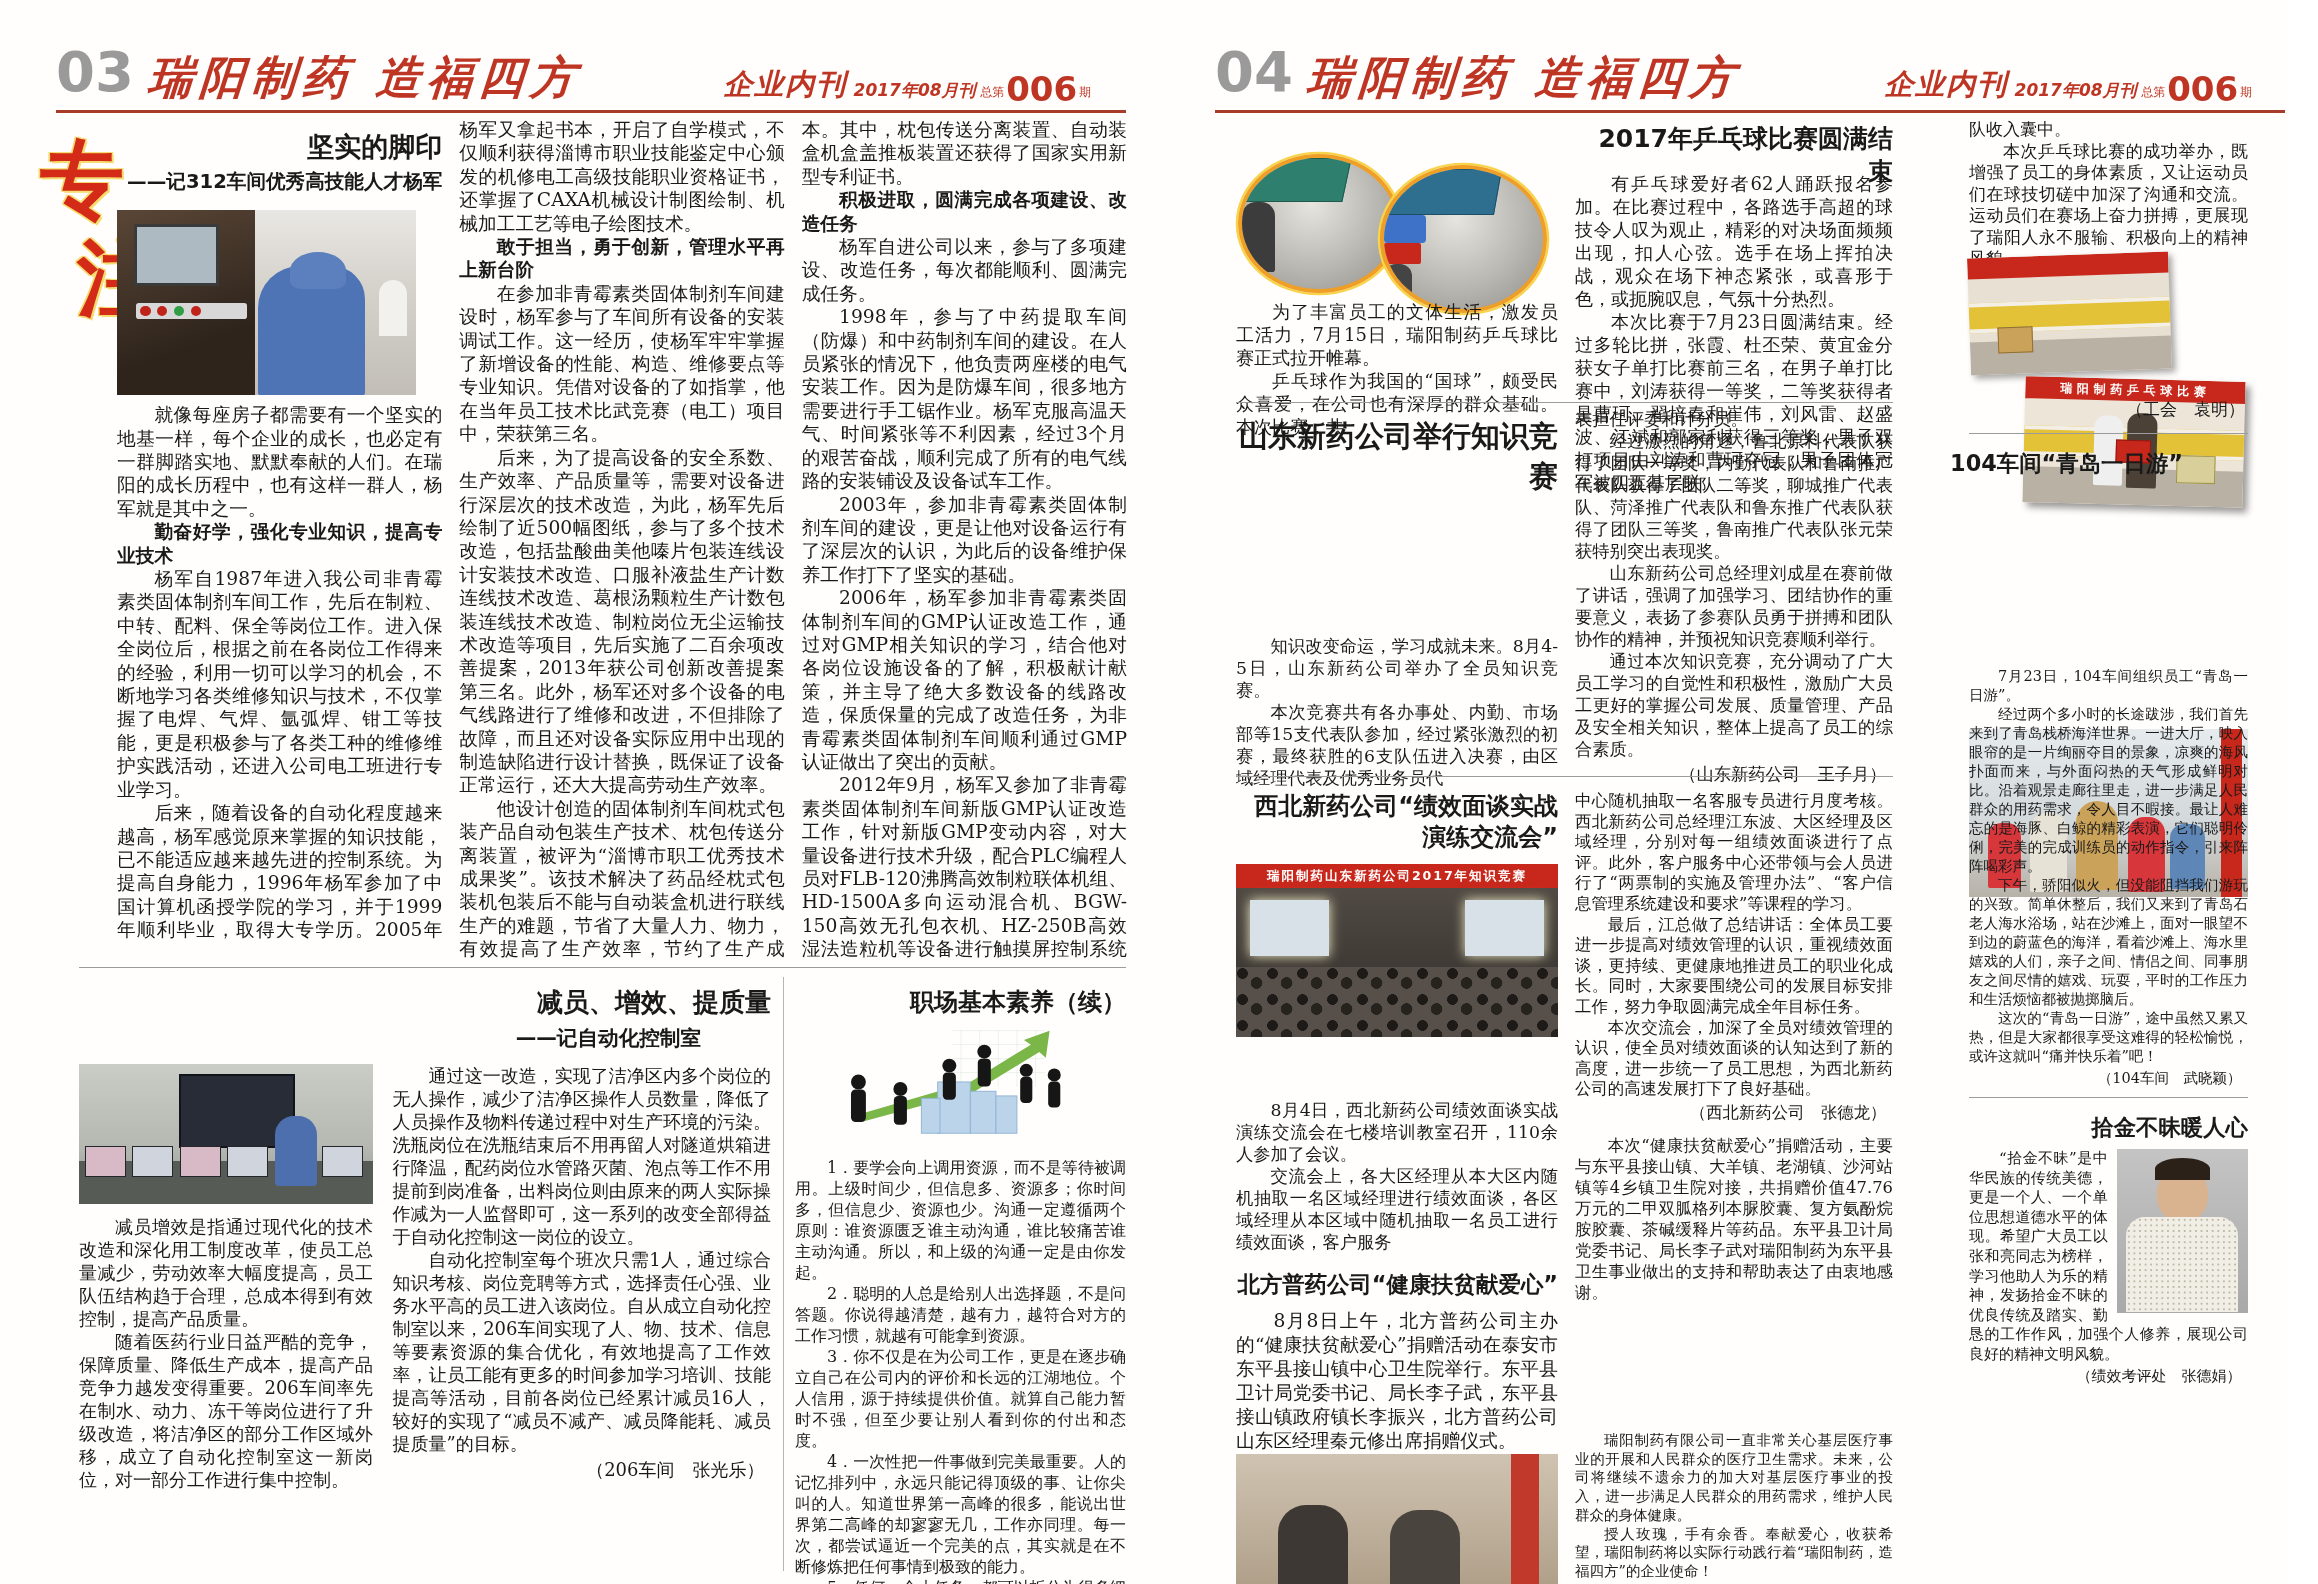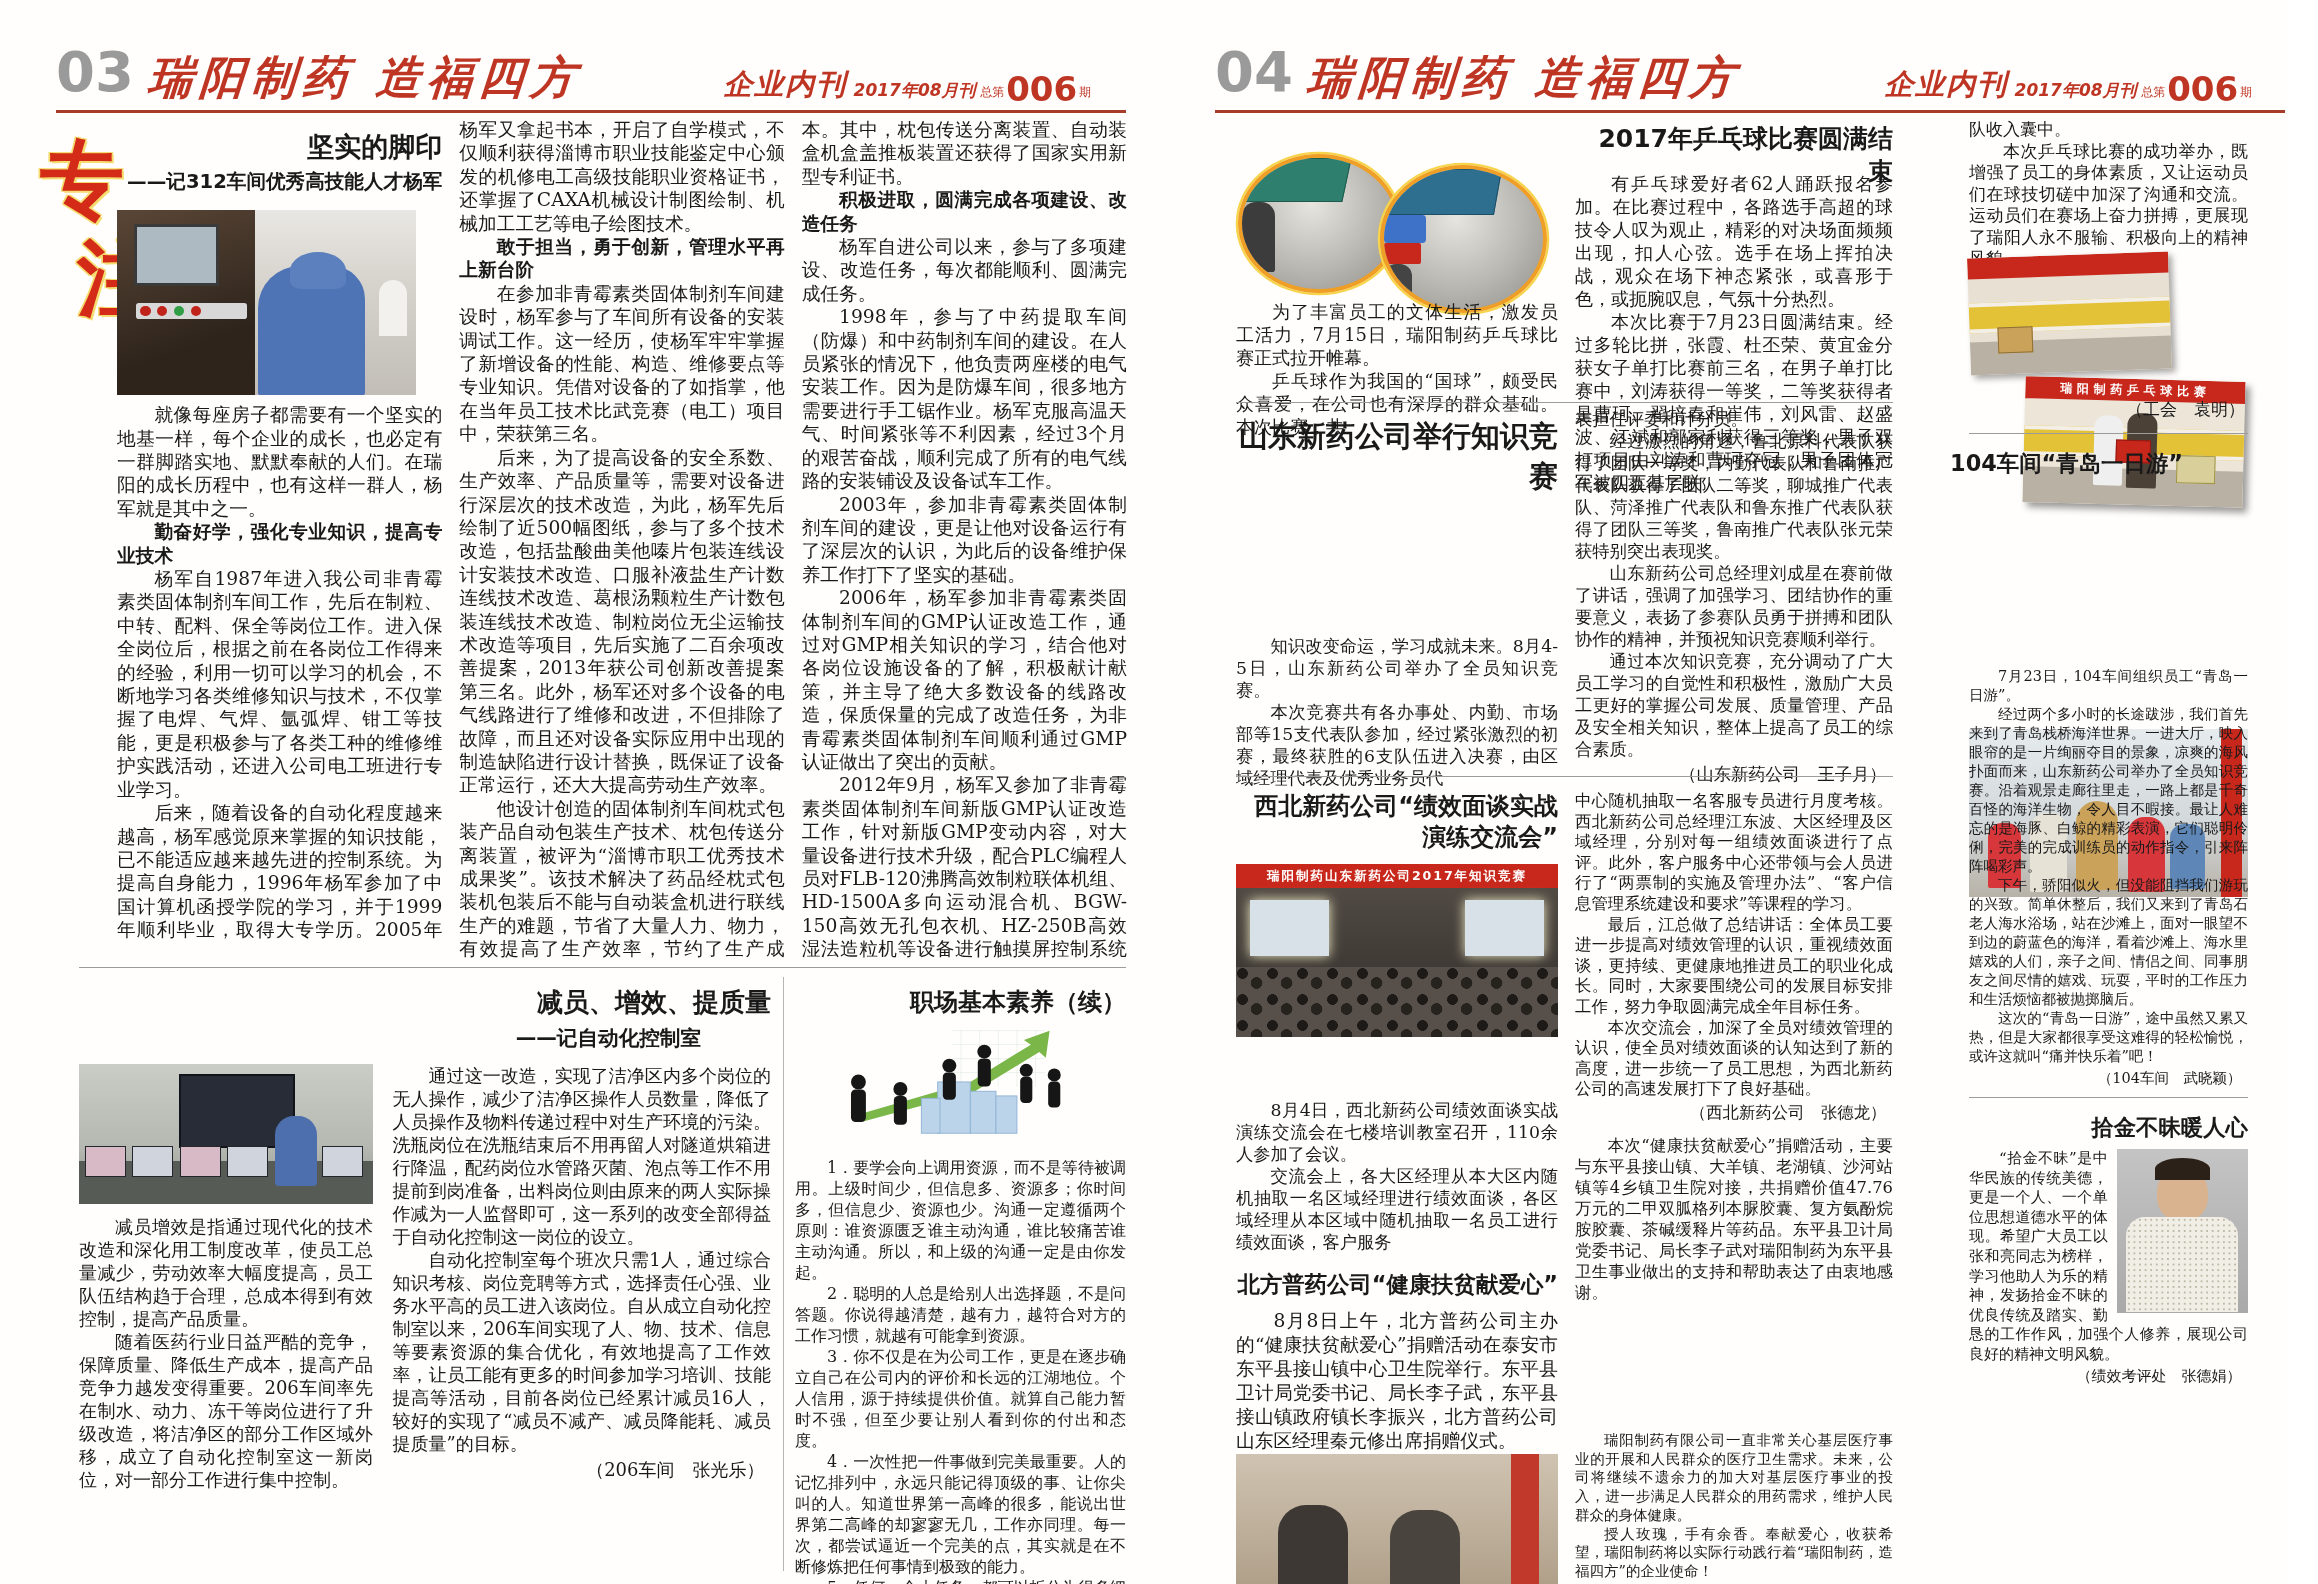--- a/index.html
+++ b/index.html
@@ -239,21 +239,21 @@
   <div class="abs photo" style="left:1969px;top:486px;width:279px;height:168px;background:linear-gradient(180deg,#e6ebee 0%,#d3d8da 55%,#b8b2a8 100%);">
     <div class="ly" style="right:6.5px;top:0;width:20.6px;height:100%;background:#c8281c;"></div>
     <div class="ly" style="left:18.7px;bottom:9.3px;width:33px;height:65px;background:#d7363a;border-radius:14px 14px 1.9px 1.9px;"></div>
     <div class="ly" style="left:61px;bottom:4.7px;width:37px;height:79px;background:#e7e2d6;border-radius:16px 16px 1.9px 1.9px;"></div>
     <div class="ly" style="left:107px;bottom:7.5px;width:42px;height:89px;background:#caa25a;border-radius:21.5px 21.5px 1.9px 1.9px;"></div>
     <div class="ly" style="left:159px;bottom:4.7px;width:37px;height:75px;background:#d7363a;border-radius:16px 16px 1.9px 1.9px;"></div>
     <div class="ly" style="left:201px;bottom:8.4px;width:35px;height:65px;background:#5e87b8;border-radius:14px 14px 1.9px 1.9px;"></div>
   </div>
   <div class="abs bodytxt" style="left:1969px;top:667px;width:279px;font-size:14.5px;line-height:19px;">
     <p class="para">7月23日，104车间组织员工“青岛一日游”。</p>
-    <p class="para">经过两个多小时的长途跋涉，我们首先来到了青岛栈桥海洋世界。一进大厅，映入眼帘的是一片绚丽夺目的景象，凉爽的海风扑面而来，山东新药公司举办了全员知识竞赛。沿着观景走廊往里走，一路上都是千奇百怪的海洋生物，令人目不暇接。最让人难忘的是海豚、白鲸的精彩表演，它们聪明伶俐，完美的完成训练员的动作指令，引来阵阵喝彩声。</p>
+    <p class="para">经过两个多小时的长途跋涉，我们首先来到了青岛栈桥海洋世界。一进大厅，映入眼帘的是一片绚丽夺目的景象，凉爽的海风扑面而来，与外面闷热的天气形成鲜明对比。沿着观景走廊往里走，进一步满足人民群众的用药需求，令人目不暇接。最让人难忘的是海豚、白鲸的精彩表演，它们聪明伶俐，完美的完成训练员的动作指令，引来阵阵喝彩声。</p>
     <p class="para">下午，骄阳似火，但没能阻挡我们游玩的兴致。简单休整后，我们又来到了青岛石老人海水浴场，站在沙滩上，面对一眼望不到边的蔚蓝色的海洋，看着沙滩上、海水里嬉戏的人们，亲子之间、情侣之间、同事朋友之间尽情的嬉戏、玩耍，平时的工作压力和生活烦恼都被抛掷脑后。</p>
     <p class="para">这次的“青岛一日游”，途中虽然又累又热，但是大家都很享受这难得的轻松愉悦，或许这就叫“痛并快乐着”吧！</p>
     <p class="byline">（104车间　武晓颖）</p>
   </div>
 
   <div class="hrule" style="left:1969px;top:1097px;width:279px;"></div>
 
   <h2 class="abs atitle" style="left:1969px;top:1112px;width:279px;font-size:22.4px;">拾金不昧暖人心</h2>
   <div class="abs bodytxt" style="left:1969px;top:1149px;width:279px;font-size:15px;line-height:19.6px;">
     <div class="photo" style="float:right;width:131px;height:164px;margin:0 0 6.5px 9.3px;background:linear-gradient(180deg,#c4c4c4 0%,#a9a9a9 100%);">

